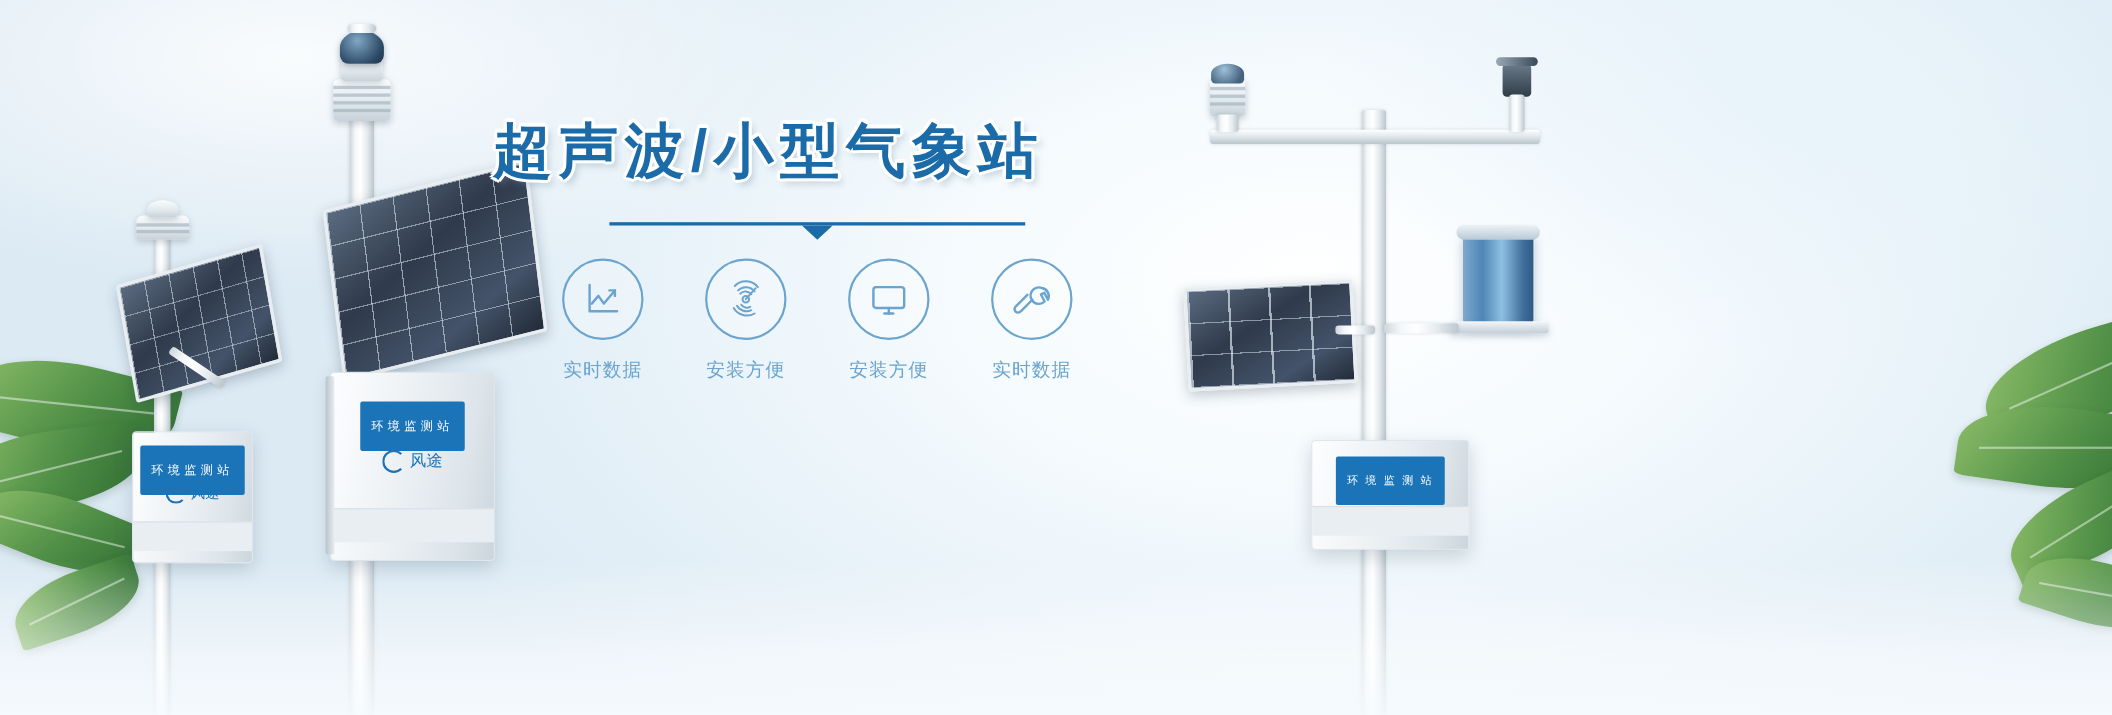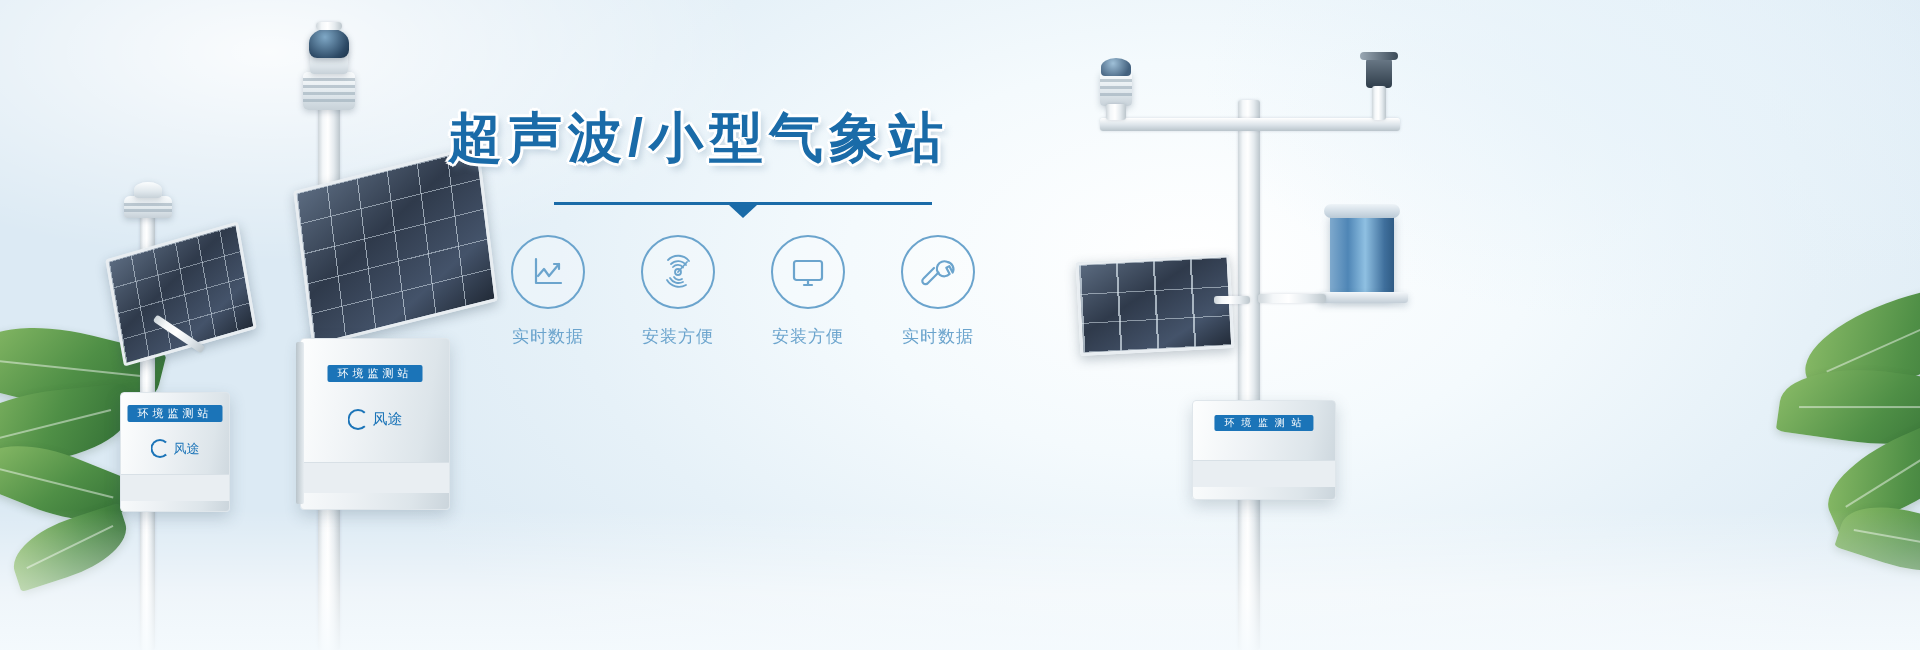--- a/index.html
+++ b/index.html
@@ -31,21 +31,21 @@
          border:3px solid #e8edf1;border-radius:3px;box-shadow:0 4px 12px rgba(40,60,80,.28);overflow:hidden;}
   .panel .grid{position:absolute;inset:0;
     background-image:
       repeating-linear-gradient(to right,rgba(220,232,242,.55) 0 1px,transparent 1px 23px),
       repeating-linear-gradient(to bottom,rgba(220,232,242,.45) 0 1px,transparent 1px 26px);}
   .box{position:absolute;background:linear-gradient(100deg,#fdfefe 0%,#eef2f5 40%,#dde5ea 78%,#cbd5dc 100%);
        border-radius:4px;box-shadow:0 6px 16px rgba(60,80,100,.22);border:1px solid #dfe6eb;}
   .box .strip{position:absolute;left:0;right:0;height:26px;background:#e9eef2;border-top:1px solid #d8e0e6;}
   .brandbar{position:absolute;left:50%;transform:translateX(-50%);
             color:#1766a8;font-size:11px;letter-spacing:3px;white-space:nowrap;}
-  .brandbar.blue{background:#1b74b8;color:#fff;padding:1px 10px;border-radius:2px;font-size:11px;letter-spacing:4px;}
+  .brandbar.blue{background:#1b74b8;color:#fff;padding:15px 10px;border-radius:2px;font-size:11px;letter-spacing:4px;}
   .logo{position:absolute;left:50%;transform:translateX(-50%);color:#1b74b8;font-size:13px;white-space:nowrap;
         display:flex;align-items:center;gap:4px;}
   .logo .mark{display:inline-block;width:15px;height:15px;border:2px solid #1b74b8;border-radius:50%;
               border-right-color:transparent;}
   .sensor{position:absolute;background:linear-gradient(180deg,#fbfdfe,#dfe7ec 60%,#c7d1d8);border-radius:4px;
           box-shadow:0 2px 6px rgba(60,80,100,.25);}
   .sensor .rib{position:absolute;left:0;right:0;height:3px;background:rgba(150,168,180,.55);}
 
   
   .leaf{position:absolute;background:linear-gradient(120deg,#8fbf6a,#4f8f46 55%,#2f6b33);

